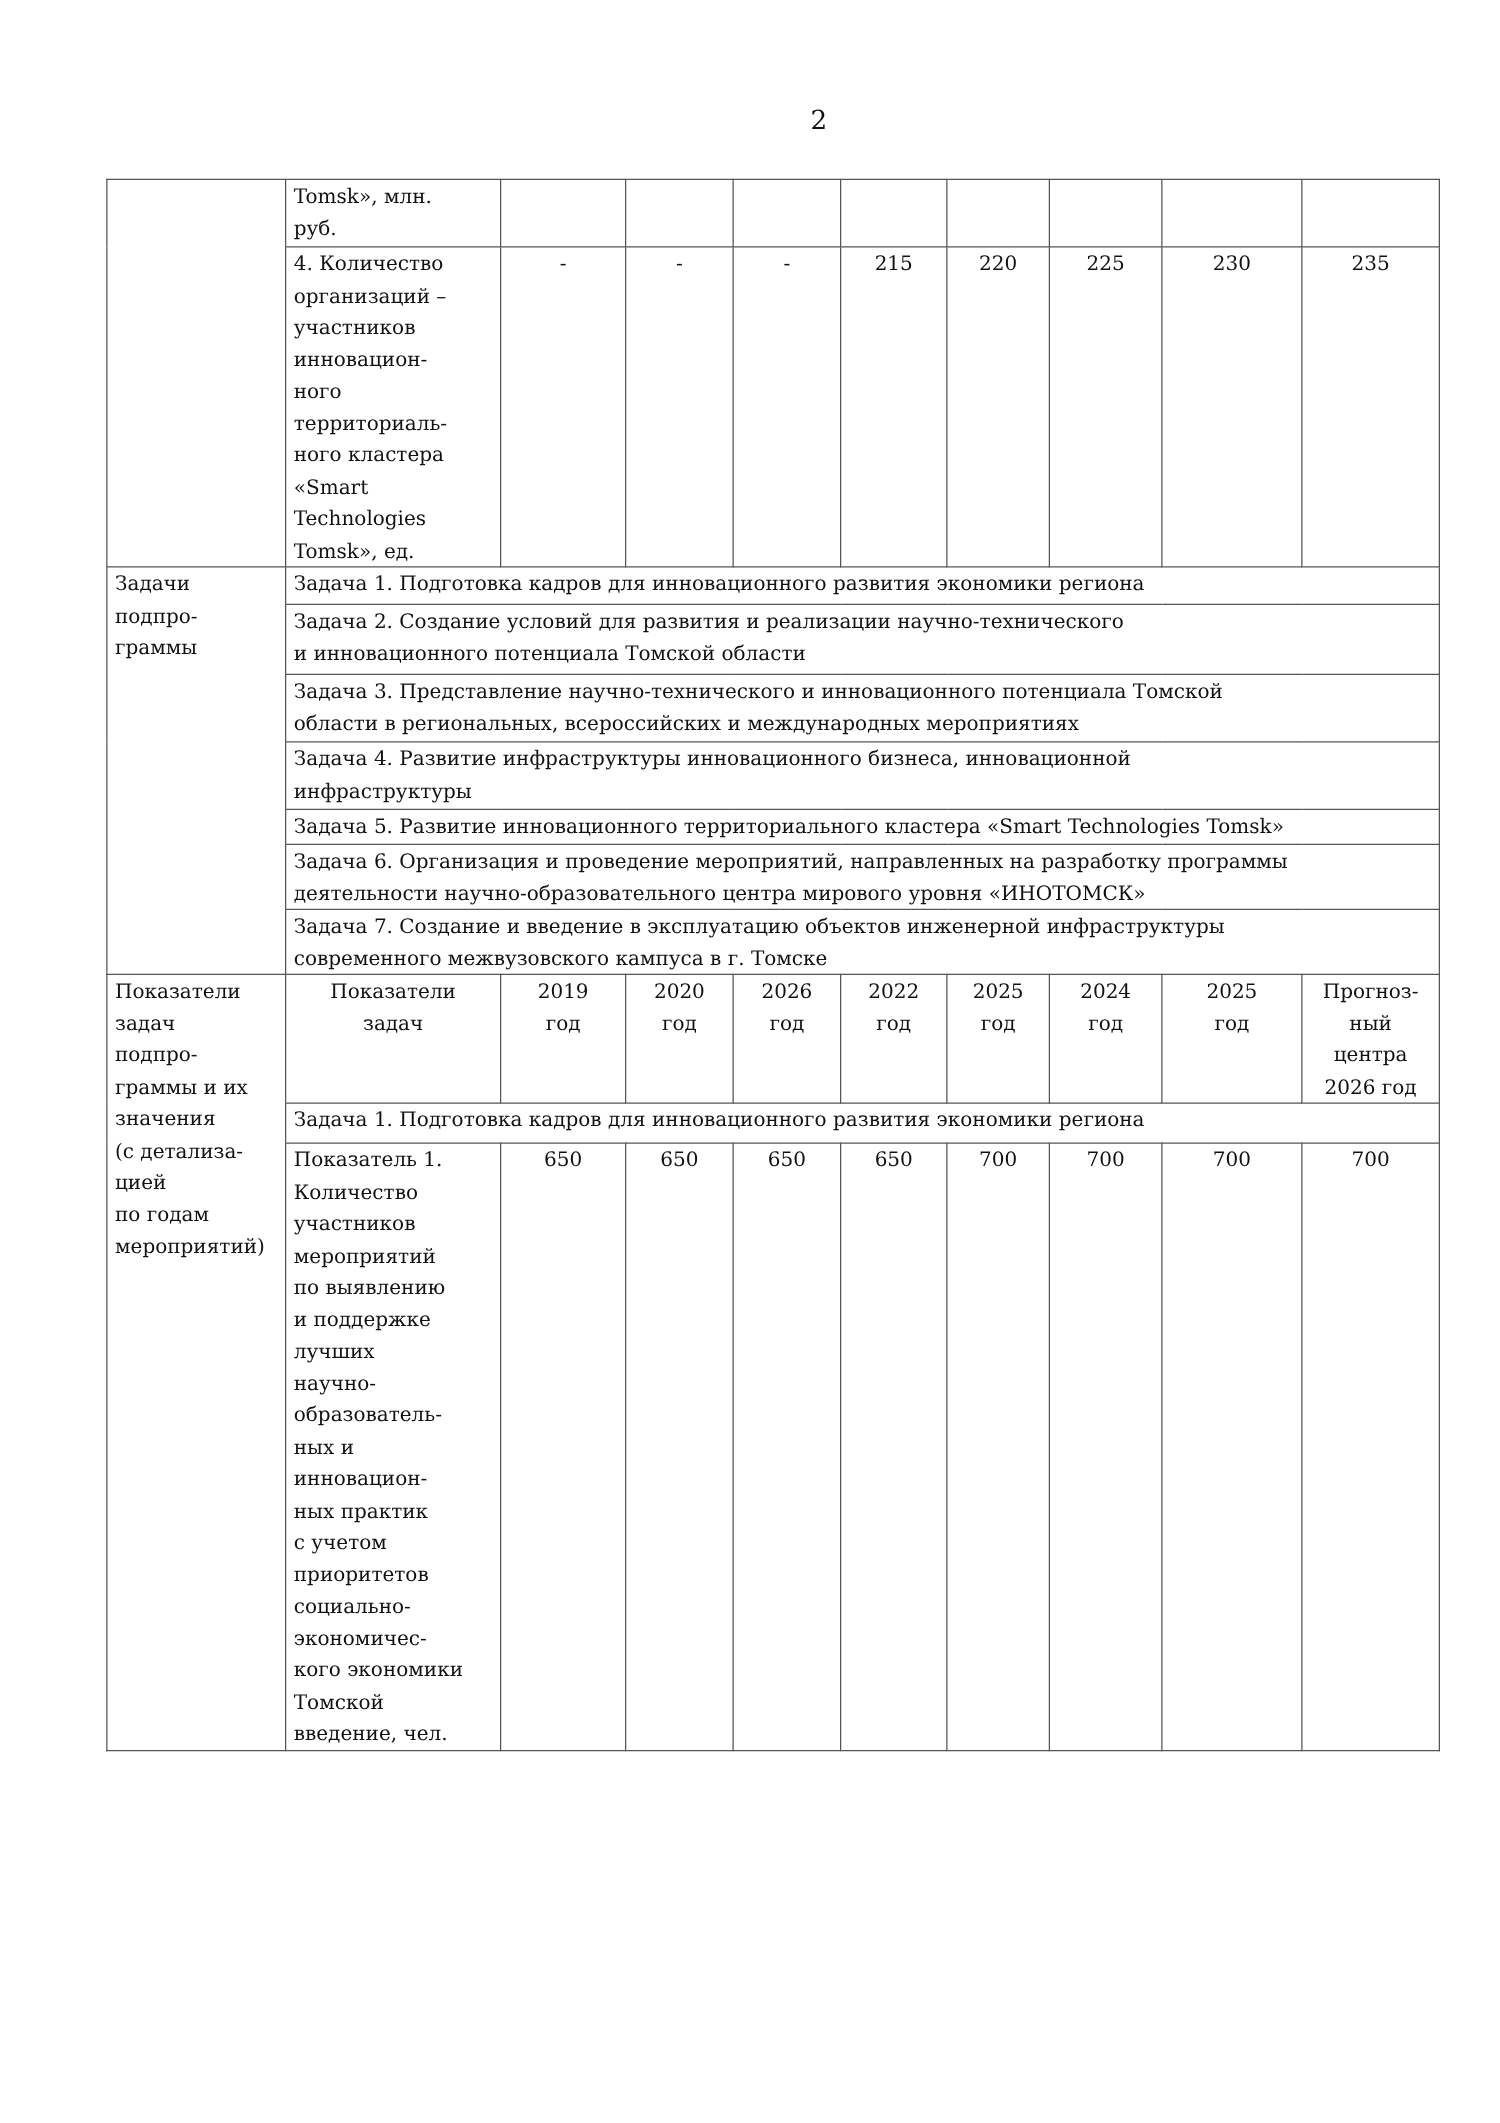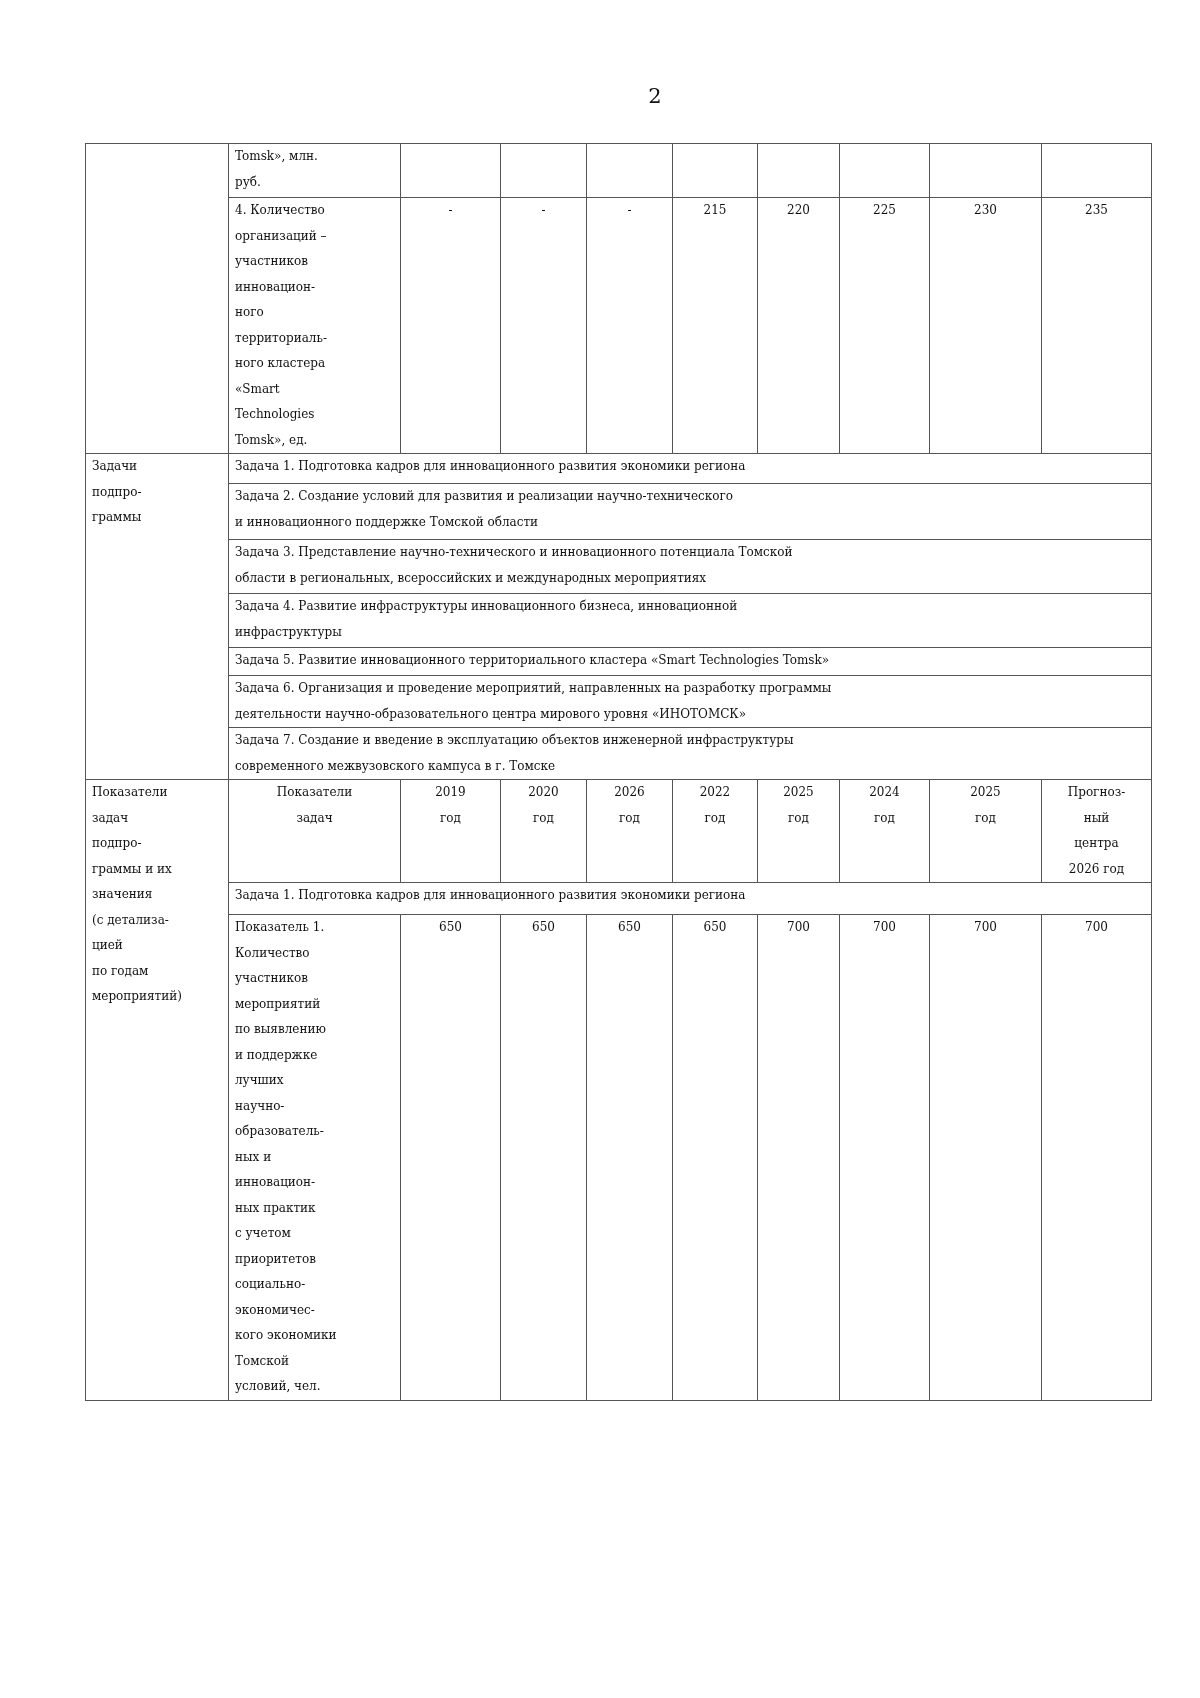--- a/index.html
+++ b/index.html
@@ -1,18 +1,18 @@
 <!DOCTYPE html>
 <html><head>
 <meta charset="utf-8">
 <style>
   html, body { margin: 0; padding: 0; background: #ffffff; }
   body { width: 1200px; height: 1698px; position: relative; font-family: "DejaVu Serif", "Liberation Serif", serif; color: #111; }
   .page-number { position: absolute; top: 84px; left: 0; width: 1310px; text-align: center; font-size: 21px; }
-  table.main { position: absolute; left: 85px; top: 143px; border-collapse: collapse; table-layout: fixed; width: 1066px; font-size: 12px; line-height: 25.5px; }
+  table.main { position: absolute; left: 85px; top: 143px; border-collapse: collapse; table-layout: fixed; width: 1066px; font-size: 16px; line-height: 25.5px; }
   table.main td { border: 1.5px solid #555; vertical-align: top; padding: 0 6px; overflow: hidden; }
   td.num { text-align: center; }
   td.center { text-align: center; vertical-align: middle; }
   .ln { display: block; }
 </style>
 </head>
 <body>
 
 <div class="page-number">2</div>
 
@@ -76,21 +76,21 @@
       <span class="ln">подпро-</span>
       <span class="ln">граммы</span>
     </td>
     <td colspan="9">
       <span class="ln">Задача 1. Подготовка кадров для инновационного развития экономики региона</span>
     </td>
   </tr>
   <tr style="height:56px">
     <td colspan="9">
       <span class="ln">Задача 2. Создание условий для развития и реализации научно-технического</span>
-      <span class="ln">и инновационного поддержке Томской области</span>
+      <span class="ln">и инновационного потенциала Томской области</span>
     </td>
   </tr>
   <tr style="height:54px">
     <td colspan="9">
       <span class="ln">Задача 3. Представление научно-технического и инновационного потенциала Томской</span>
       <span class="ln">области в региональных, всероссийских и международных мероприятиях</span>
     </td>
   </tr>
   <tr style="height:54px">
     <td colspan="9">
@@ -185,21 +185,21 @@
       <span class="ln">образователь-</span>
       <span class="ln">ных и</span>
       <span class="ln">инновацион-</span>
       <span class="ln">ных практик</span>
       <span class="ln">с учетом</span>
       <span class="ln">приоритетов</span>
       <span class="ln">социально-</span>
       <span class="ln">экономичес-</span>
       <span class="ln">кого экономики</span>
       <span class="ln">Томской</span>
-      <span class="ln">условий, чел.</span>
+      <span class="ln">введение, чел.</span>
     </td>
     <td class="num">650</td>
     <td class="num">650</td>
     <td class="num">650</td>
     <td class="num">650</td>
     <td class="num">700</td>
     <td class="num">700</td>
     <td class="num">700</td>
     <td class="num">700</td>
   </tr>

